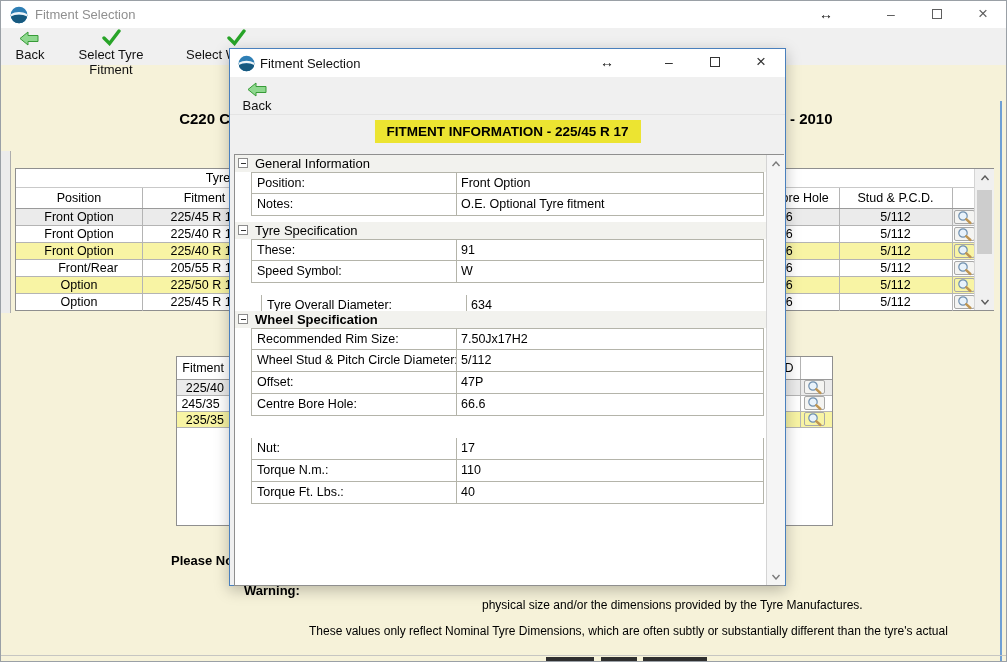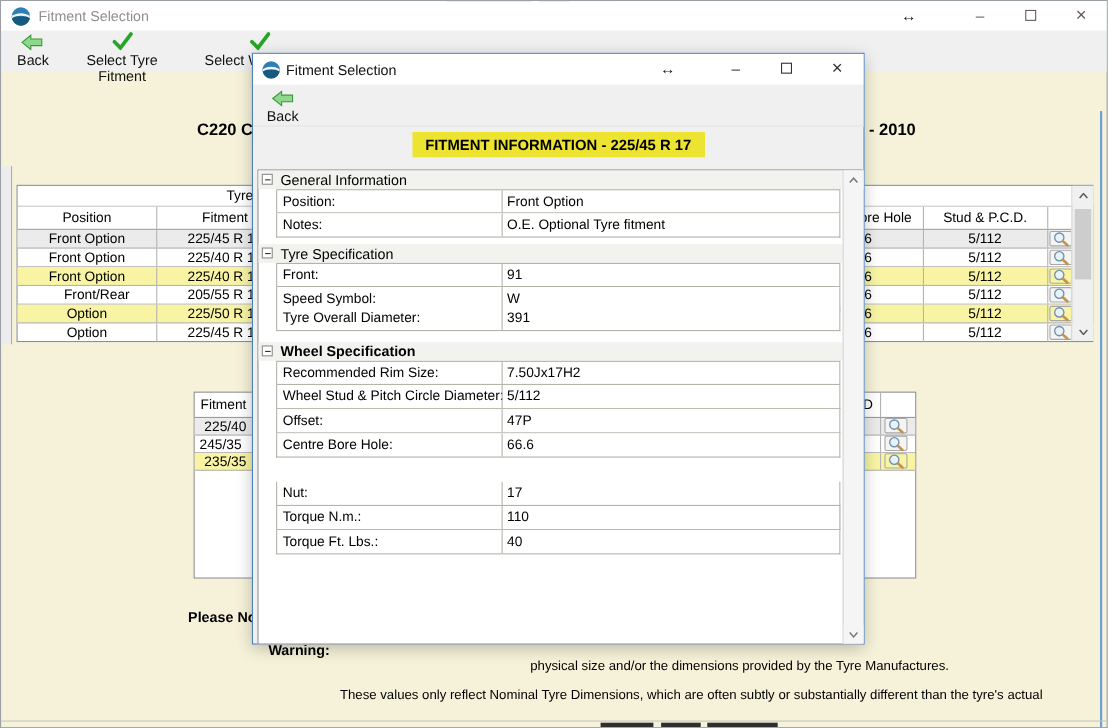--- a/index.html
+++ b/index.html
@@ -338,33 +338,33 @@
         <span class="pvalue">O.E. Optional Tyre fitment</span>
       </div>
 
       <div class="psec" style="top:67px;">
         <span class="collapse-box">
             <i></i>
           </span>
         <span class="sectitle">Tyre Specification</span>
       </div>
       <div class="prow first" style="top:84px;">
-        <span class="plabel">Front:</span>
+        <span class="plabel">These:</span>
         <span class="pdiv"></span>
         <span class="pvalue">91</span>
       </div>
       <div class="prow" style="top:106px;">
         <span class="plabel">Speed Symbol:</span>
         <span class="pdiv"></span>
         <span class="pvalue">W</span>
       </div>
-      <div class="prow" style="top:124px;">
+      <div class="prow" style="top:140px;margin-left:10px;">
         <span class="plabel">Tyre Overall Diameter:</span>
         <span class="pdiv"></span>
-        <span class="pvalue">391</span>
+        <span class="pvalue">634</span>
       </div>
 
       <div class="psec" style="top:156px;font-weight:bold;">
         <span class="collapse-box">
             <i></i>
           </span>
         <span class="sectitle">Wheel Specification</span>
       </div>
       <div class="prow first" style="top:173px;">
         <span class="plabel">Recommended Rim Size:</span>

